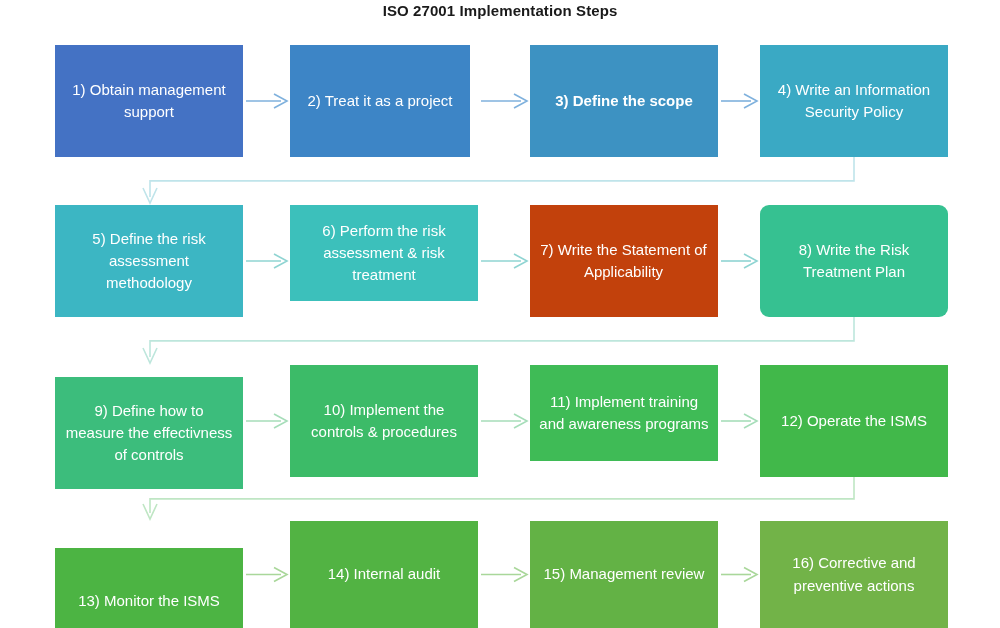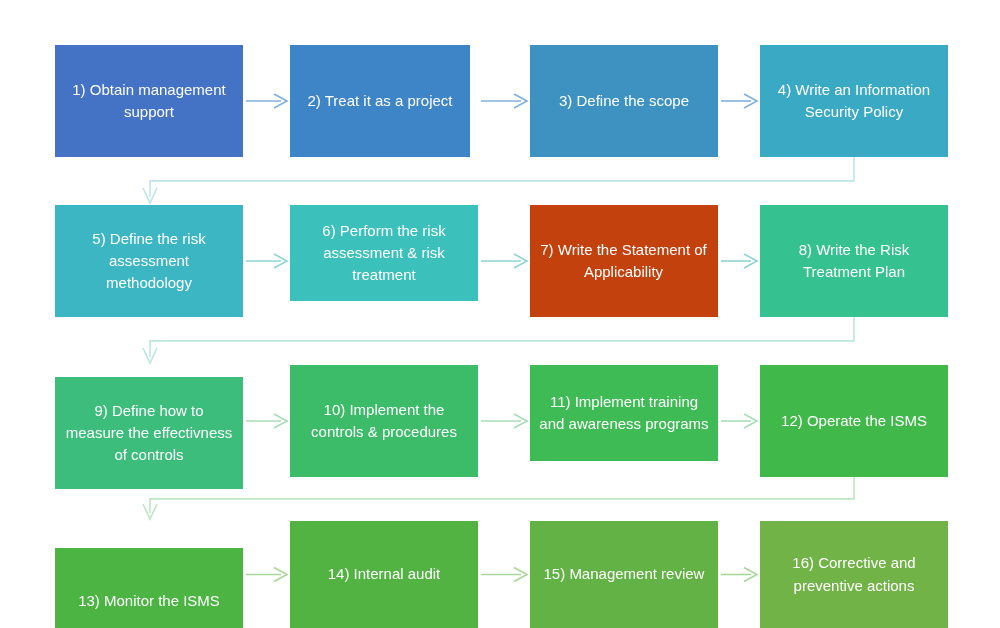--- a/index.html
+++ b/index.html
@@ -56,20 +56,21 @@
   .step span {
     display: block;
     width: 100%;
   }
 </style>
 </head>
 <body>
 
 <div id="diagram">
 
+  <div class="title">ISO 27001 Implementation Steps</div>
 
   <svg class="connectors" viewBox="0 0 1000 628" width="1000" height="628" aria-hidden="true">
     <g id="connector-group">
         <line x1="246" y1="101" x2="281" y2="101" stroke="#7fb1dd" stroke-width="1.6"></line>
         <polyline points="274,94 287,101 274,108" fill="none" stroke="#7fb1dd" stroke-width="1.6"></polyline>
         <line x1="481" y1="101" x2="521" y2="101" stroke="#7fb1dd" stroke-width="1.6"></line>
         <polyline points="514,94 527,101 514,108" fill="none" stroke="#7fb1dd" stroke-width="1.6"></polyline>
         <line x1="721" y1="101" x2="751" y2="101" stroke="#7fb1dd" stroke-width="1.6"></line>
         <polyline points="744,94 757,101 744,108" fill="none" stroke="#7fb1dd" stroke-width="1.6"></polyline>
         <line x1="246" y1="261" x2="281" y2="261" stroke="#8fd4d2" stroke-width="1.6"></line>
@@ -99,36 +100,36 @@
       </g>
   </svg>
 
   <div id="steps-layer">
       <div class="step" style="left: 55px; top: 45px; width: 188px; height: 112px; background: rgb(68, 114, 196);">
         <span>1) Obtain management support</span>
       </div>
       <div class="step" style="left: 290px; top: 45px; width: 180px; height: 112px; background: rgb(61, 133, 198);">
         <span>2) Treat it as a project</span>
       </div>
-      <div class="step" style="left: 530px; top: 45px; width: 188px; height: 112px; background: rgb(61, 146, 194);">
+      <div class="step" style="left: 530px; top: 45px; width: 188px; height: 112px; background: rgb(61, 146, 194); font-weight: bold;">
         <span>3) Define the scope</span>
       </div>
       <div class="step" style="left: 760px; top: 45px; width: 188px; height: 112px; background: rgb(58, 169, 196); justify-content: center;">
         <span>4) Write an Information Security Policy</span>
       </div>
       <div class="step" style="left: 55px; top: 205px; width: 188px; height: 112px; background: rgb(60, 182, 195);">
         <span>5) Define the risk assessment methodology</span>
       </div>
       <div class="step" style="left: 290px; top: 205px; width: 188px; height: 96px; background: rgb(60, 192, 187);">
         <span>6) Perform the risk assessment &amp; risk treatment</span>
       </div>
       <div class="step" style="left: 530px; top: 205px; width: 188px; height: 112px; background: #c2410c; padding-left: 8px;">
         <span>7) Write the Statement of Applicability</span>
       </div>
-      <div class="step" style="left: 760px; top: 205px; width: 188px; height: 112px; background: rgb(54, 193, 145);">
+      <div class="step" style="left: 760px; top: 205px; width: 188px; height: 112px; background: rgb(54, 193, 145); border-radius: 9px;">
         <span>8) Write the Risk Treatment Plan</span>
       </div>
       <div class="step" style="left: 55px; top: 365px; width: 188px; height: 112px; background: rgb(60, 189, 124); margin-top: 12px;">
         <span>9) Define how to measure the effectivness of controls</span>
       </div>
       <div class="step" style="left: 290px; top: 365px; width: 188px; height: 112px; background: rgb(60, 187, 104);">
         <span>10) Implement the controls &amp; procedures</span>
       </div>
       <div class="step" style="left: 530px; top: 365px; width: 188px; height: 96px; background: rgb(63, 187, 86); align-items: center;">
         <span>11) Implement training and awareness programs</span>

